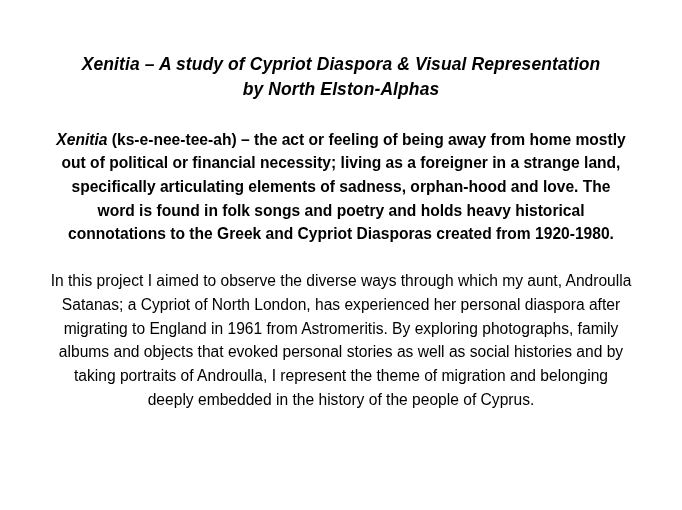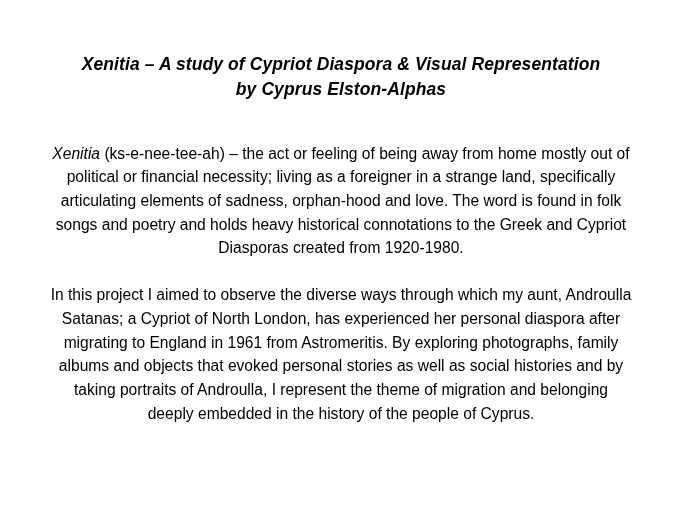--- a/index.html
+++ b/index.html
@@ -36,37 +36,38 @@
     font-size: 17.5px;
   }
   .para {
     text-align: center;
     font-size: 15.6px;
     line-height: 1.52;
     margin: 0;
     padding: 0 6px;
   }
   .para.first {
-    margin-top: 40px;
+    margin-top: 26px;
+    font-weight: bold;
   }
   .para.second {
     margin-top: 23px;
     padding: 0 4px;
   }
   .term {
     font-style: italic;
   }
 </style>
 </head>
 <body>
 
 <div class="page">
 
   <div class="title-block">
     <div class="title-line">Xenitia – A study of Cypriot Diaspora &amp; Visual Representation</div>
-    <div class="title-line second">by Cyprus Elston-Alphas</div>
+    <div class="title-line second">by North Elston-Alphas</div>
   </div>
 
   <p class="para first"><span class="term">Xenitia</span><span> (ks-e-nee-tee-ah) – the act or feeling of being away from home mostly out of political or financial necessity; living as a foreigner in a strange land, specifically articulating elements of sadness, orphan-hood and love. The word is found in folk songs and poetry and holds heavy historical connotations to the Greek and Cypriot Diasporas created from 1920-1980.</span></p>
 
   <p class="para second"><span>In this project I aimed to observe the diverse ways through which my aunt, Androulla Satanas; a Cypriot of North London, has experienced her personal diaspora after migrating to England in 1961 from Astromeritis. By exploring photographs, family albums and objects that evoked personal stories as well as social histories and by taking portraits of Androulla, I represent the theme of migration and belonging deeply embedded in the history of the people of Cyprus.</span></p>
 
 </div>
 
 </body></html>

